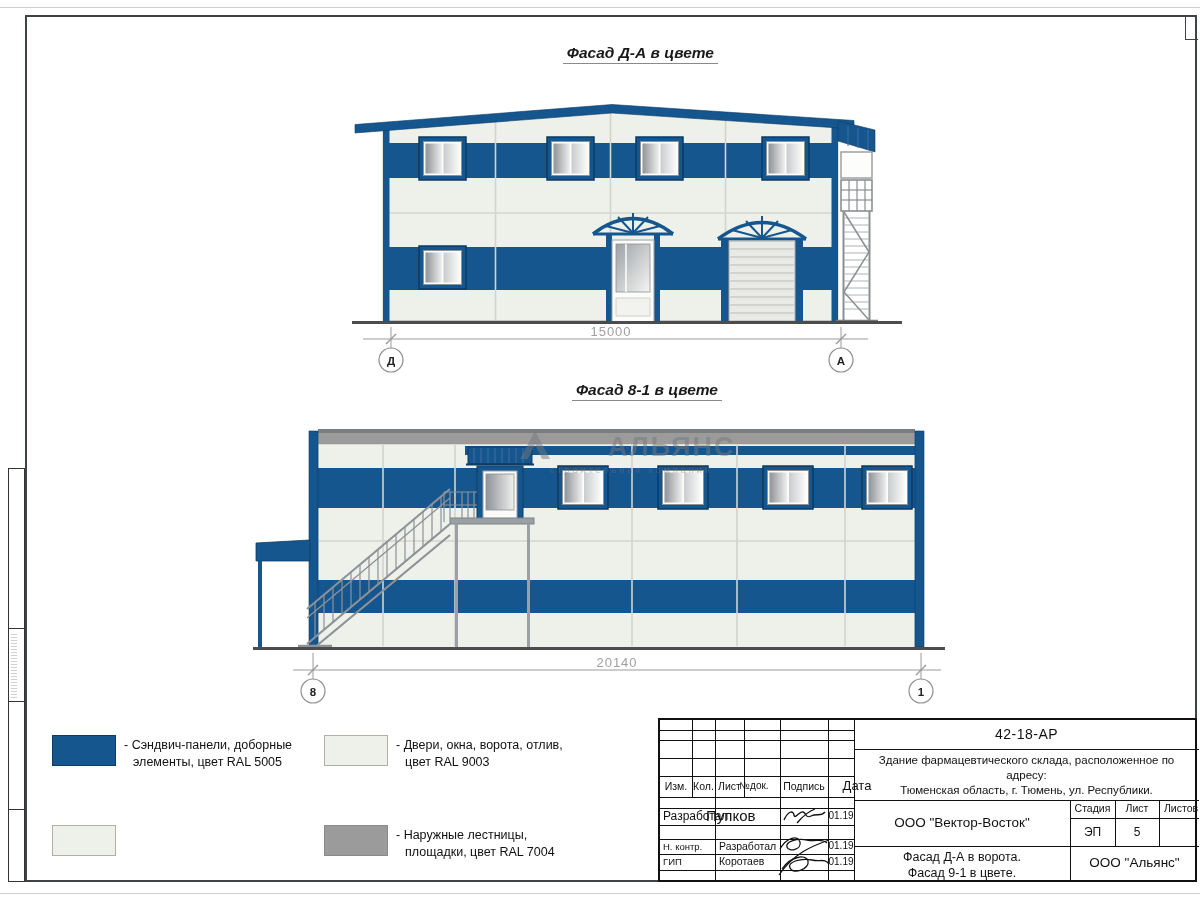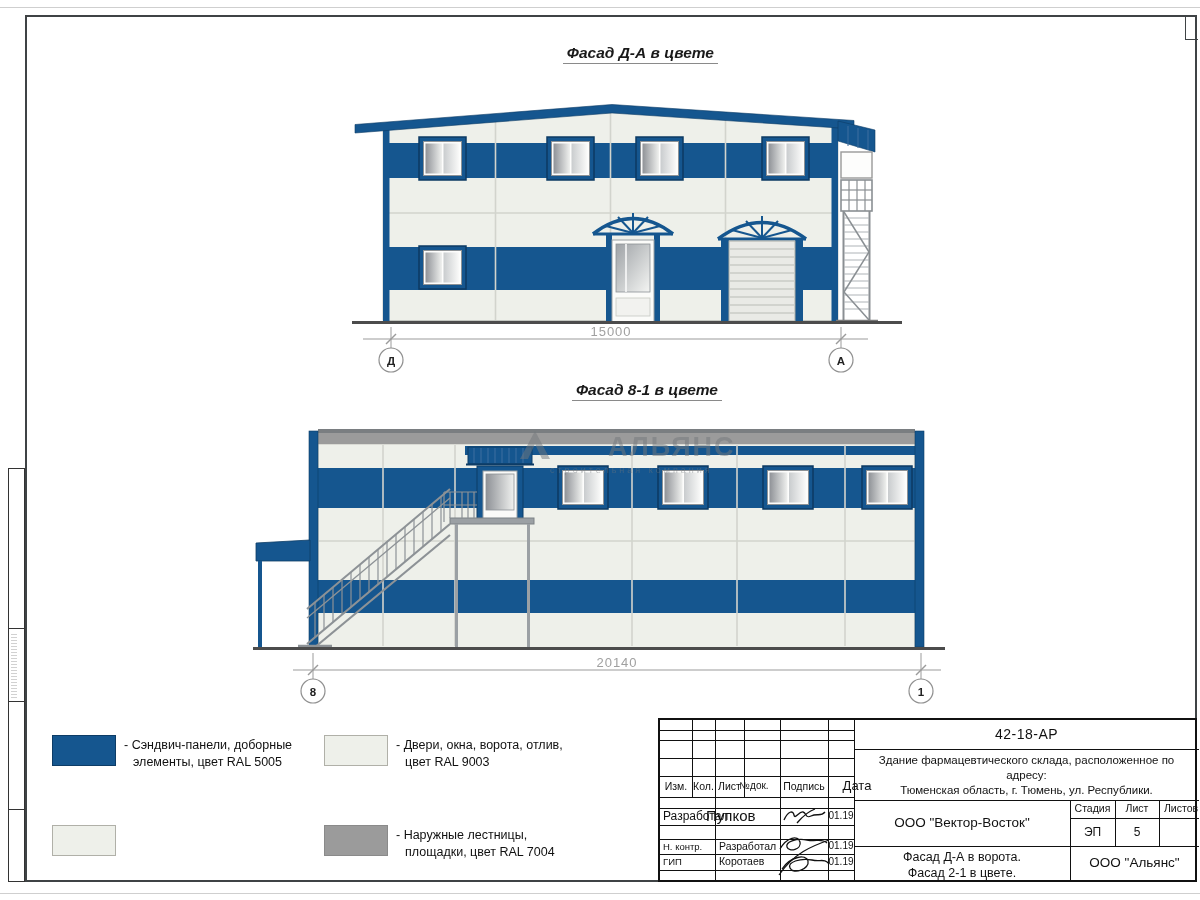--- a/index.html
+++ b/index.html
@@ -425,21 +425,21 @@
     </svg>
 
     <div class="cell" style="left:194px;top:0;width:345px;height:29px;font-size:14px;letter-spacing:0.5px">42-18-АР</div>
     <div class="abs" style="left:198px;top:33px;width:337px;text-align:center;font-size:11.5px;line-height:15px">
       <div>Здание фармацевтического склада, расположенное по адресу:</div>
       <div>Тюменская область, г. Тюмень, ул. Республики.</div>
     </div>
     <div class="cell" style="left:194px;top:80px;width:216px;height:46px;font-size:13.5px">ООО "Вектор-Восток"</div>
     <div class="abs" style="left:194px;top:129px;width:216px;text-align:center;font-size:12.5px;line-height:16px">
       <div>Фасад Д-А в ворота.</div>
-      <div>Фасад 2-1 в цвете.</div>
+      <div>Фасад 9-1 в цвете.</div>
     </div>
     <div class="cell" style="left:410px;top:80px;width:45px;height:18px;font-size:10.5px">Стадия</div>
     <div class="cell" style="left:455px;top:80px;width:44px;height:18px;font-size:10.5px">Лист</div>
     <div class="cell" style="left:499px;top:80px;width:44px;height:18px;font-size:10.5px">Листов</div>
     <div class="cell" style="left:410px;top:98px;width:45px;height:28px;font-size:12px">ЭП</div>
     <div class="cell" style="left:455px;top:98px;width:44px;height:28px;font-size:12px">5</div>
     <div class="cell" style="left:499px;top:98px;width:40px;height:28px;font-size:12px"></div>
     <div class="cell" style="left:410px;top:126px;width:129px;height:34px;font-size:13.5px">ООО "Альянс"</div>
   </div>
 </div>

